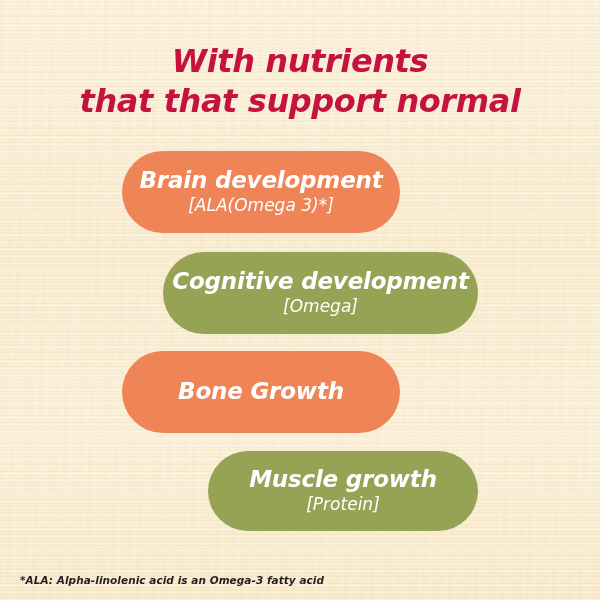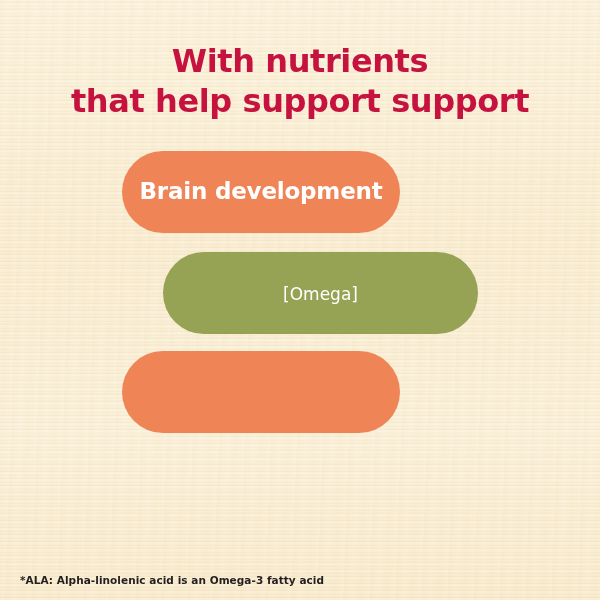--- a/index.html
+++ b/index.html
@@ -1,15 +1,15 @@
 <!DOCTYPE html>
 <html><head>
 <meta charset="utf-8">
 <style>
-  * { box-sizing: border-box; margin: 0; padding: 0; }
+  * { box-sizing: border-box; margin: 0; padding: 0; font-style: italic; }
 
   html, body {
     width: 600px;
     height: 600px;
     overflow: hidden;
   }
 
   body {
     font-family: "Liberation Sans", sans-serif;
     background-color: #f9ebcd;
@@ -118,30 +118,37 @@
     white-space: nowrap;
   }
 </style>
 </head>
 <body>
 
 <div id="canvas">
 
   <div id="title-block">
     <span class="title-line line1">With nutrients</span>
-    <span class="title-line line2">that help support support</span>
+    <span class="title-line line2">that that support normal</span>
   </div>
 
   <div class="pill" id="pill-0" style="background-color:#ef8457">
     <span class="pill-title">Brain development</span>
+    <span class="pill-sub">[ALA(Omega 3)*]</span>
   </div>
 
   <div class="pill" id="pill-1" style="background-color:#96a254">
+    <span class="pill-title">Cognitive development</span>
     <span class="pill-sub">[Omega]</span>
   </div>
 
   <div class="pill" id="pill-2" style="background-color:#ef8457">
+    <span class="pill-title">Bone Growth</span>
   </div>
 
+  <div class="pill" id="pill-3" style="background-color:#96a254">
+    <span class="pill-title">Muscle growth</span>
+    <span class="pill-sub">[Protein]</span>
+  </div>
 
   <div id="footnote">*ALA: Alpha-linolenic acid is an Omega-3 fatty acid</div>
 
 </div>
 
 </body></html>

